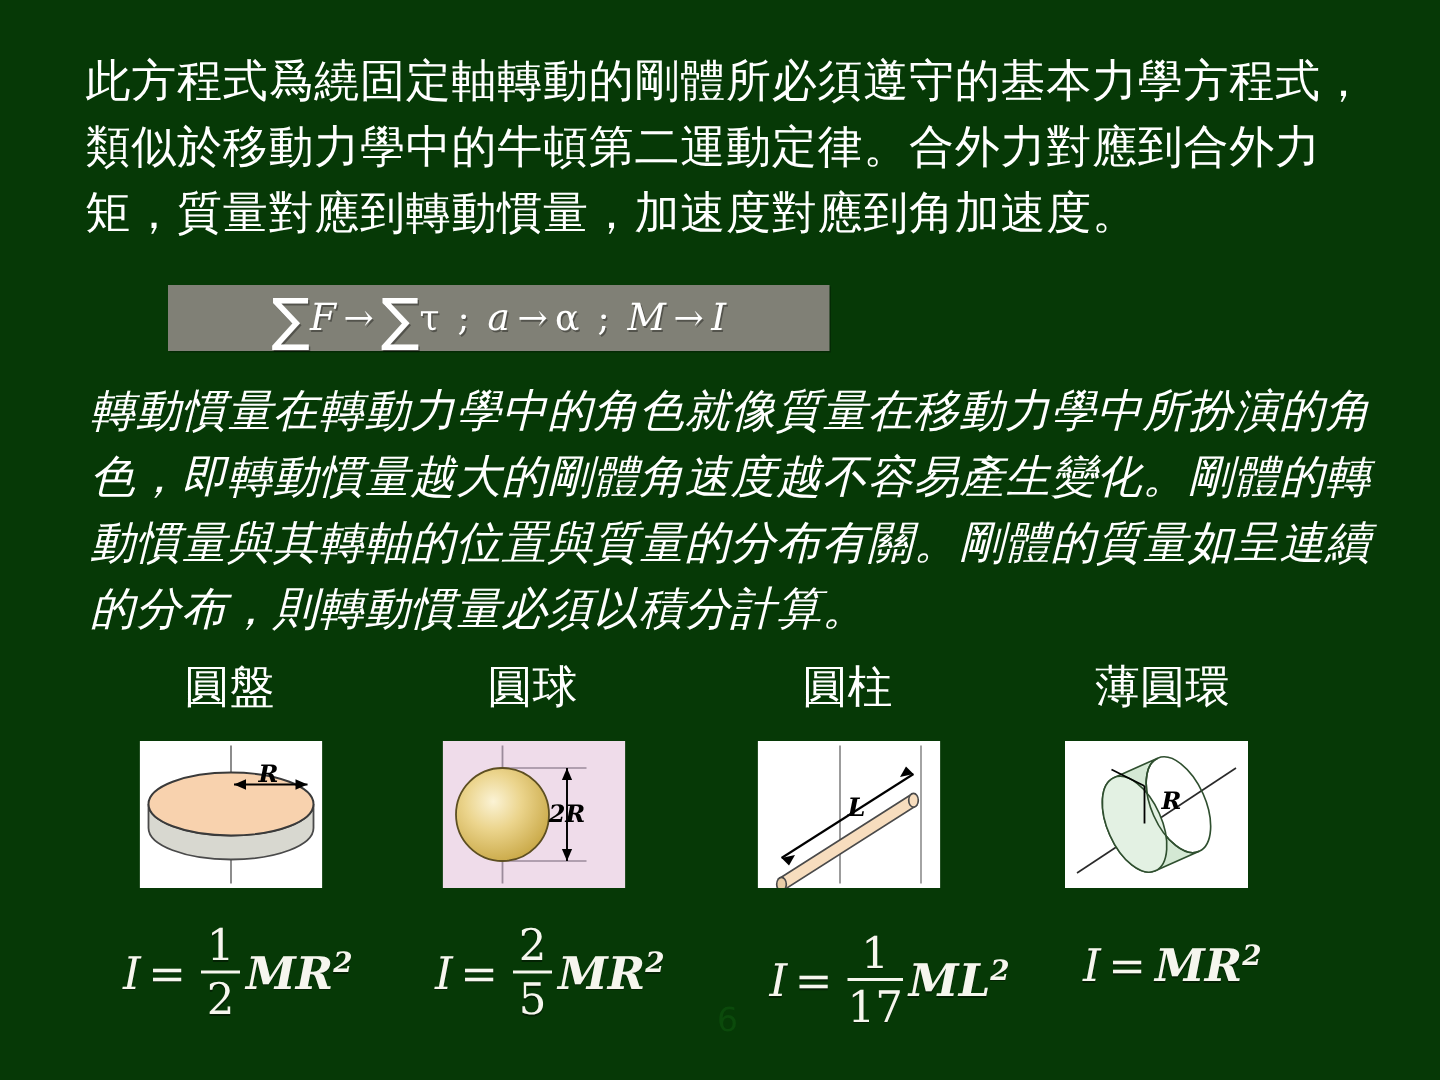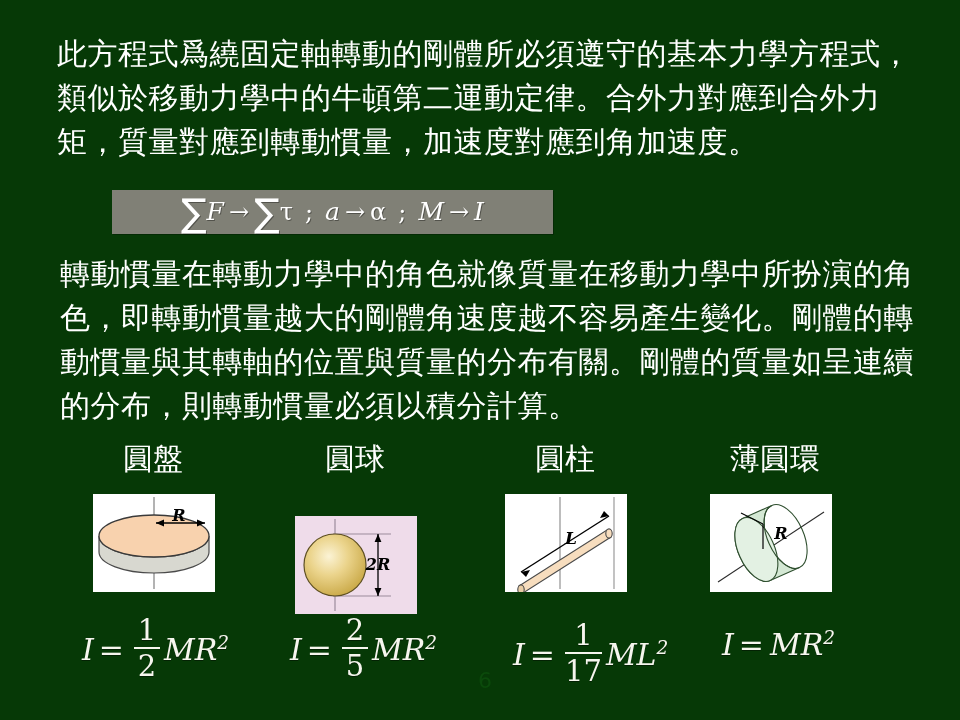--- a/index.html
+++ b/index.html
@@ -27,21 +27,21 @@
     position: absolute;
     color: #ffffff;
     font-family: "DejaVu Sans", sans-serif;
     font-size: 30px;
     line-height: 44px;
     letter-spacing: 0.5px;
     white-space: pre-wrap;
     text-rendering: geometricPrecision;
   }
   #para1 { left: 57px; top: 33px; width: 860px; }
-  #para2 { left: 60px; top: 253px; width: 860px; }
+  #para2 { left: 60px; top: 253px; width: 860px; font-style: italic; }
 
   
   .formula-bar {
     position: absolute;
     left: 112px;
     top: 190px;
     width: 441px;
     height: 44px;
     background: #808076;
     display: flex;
@@ -118,21 +118,21 @@
     top: -1px;
   }
   .frac .num { font-size: 29px; padding-bottom: 2px; }
   .frac .den { font-size: 29px; padding-top: 3px; }
   .frac .bar {
     width: 100%;
     min-width: 26px;
     height: 2px;
     background: #f6f6ee;
   }
-  .eq .rhs { font-size: 30px; }
+  .eq .rhs { font-size: 30px; font-weight: bold; }
   .eq sup  { font-size: 0.62em; vertical-align: super; font-style: italic; }
 
   
   .page-num {
     position: absolute;
     left: 470px;
     top: 668px;
     width: 30px;
     text-align: center;
     color: #0b4a0b;
@@ -182,21 +182,21 @@
 
       <ellipse cx="61" cy="42" rx="55" ry="21" fill="#f8d2ae" stroke="#3a3a3a" stroke-width="1.3"></ellipse>
 
       <line x1="63" y1="29" x2="112" y2="29" stroke="#000000" stroke-width="1.4"></line>
       <polygon points="63,29 71,25.5 71,32.5" fill="#000000"></polygon>
       <polygon points="112,29 104,25.5 104,32.5" fill="#000000"></polygon>
       <text x="86" y="27" font-family="DejaVu Serif, serif" font-style="italic" font-size="16" font-weight="bold" text-anchor="middle" fill="#000000">R</text>
     </svg>
   </div>
 
-  <div class="panel" style="left:295px; width:122px; height:98px;margin-top:22px;">
+  <div class="panel" style="left:295px; width:122px; height:98px;">
     <svg width="122" height="98" viewBox="0 0 122 98">
       <defs>
         <radialGradient id="sphGrad" cx="40%" cy="36%" r="68%">
           <stop offset="0%" stop-color="#fbf3d5"></stop>
           <stop offset="45%" stop-color="#ebd48c"></stop>
           <stop offset="100%" stop-color="#c9a846"></stop>
         </radialGradient>
       </defs>
       <rect x="0" y="0" width="122" height="98" fill="#efdcea"></rect>
 

